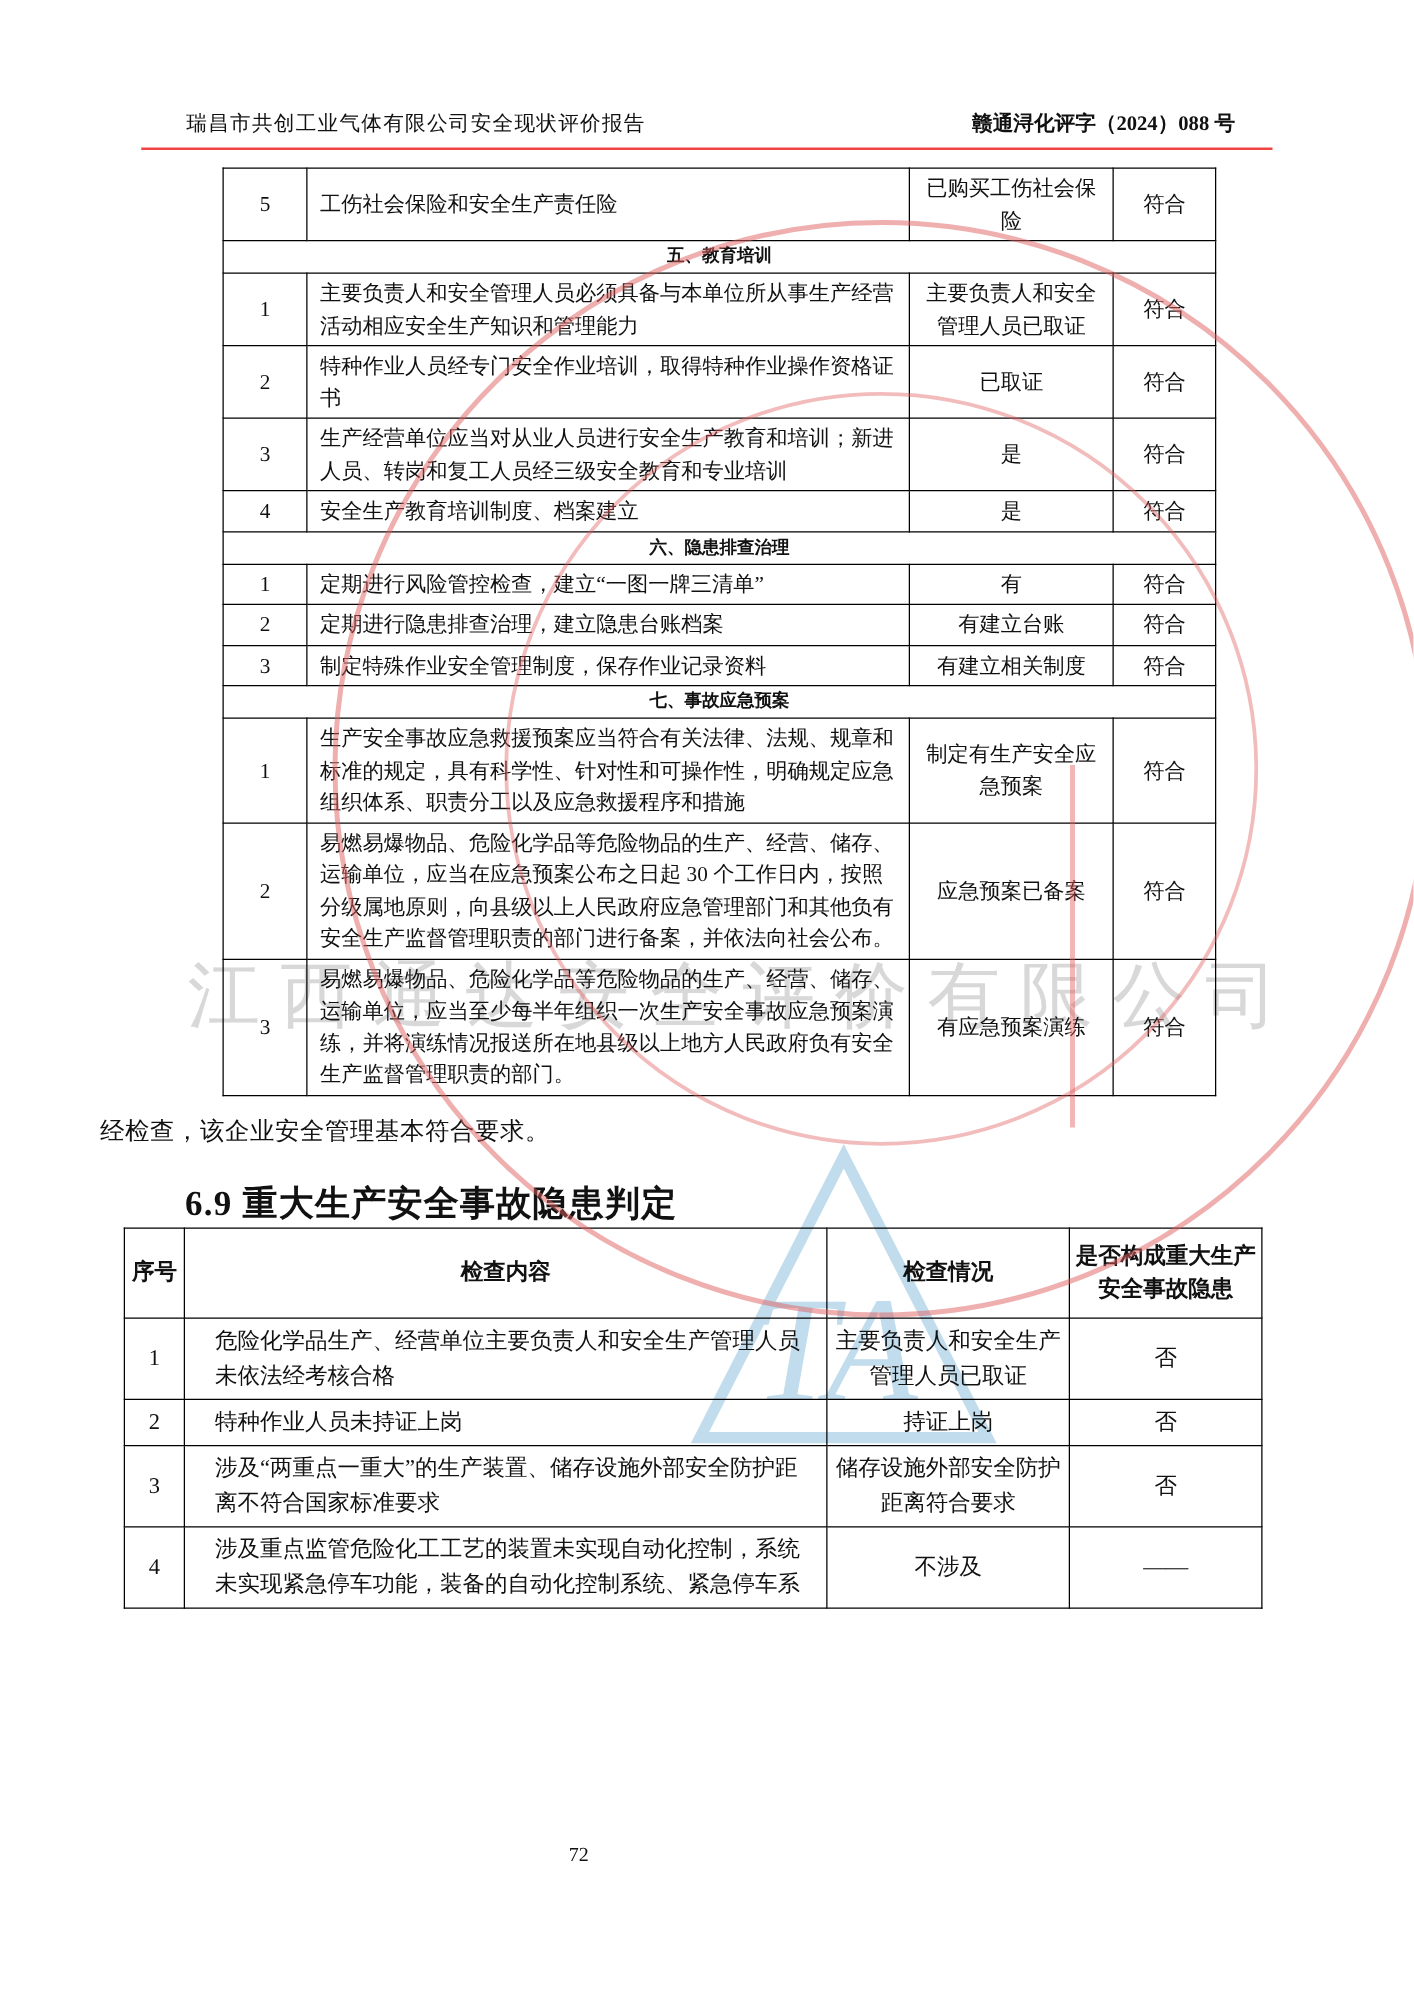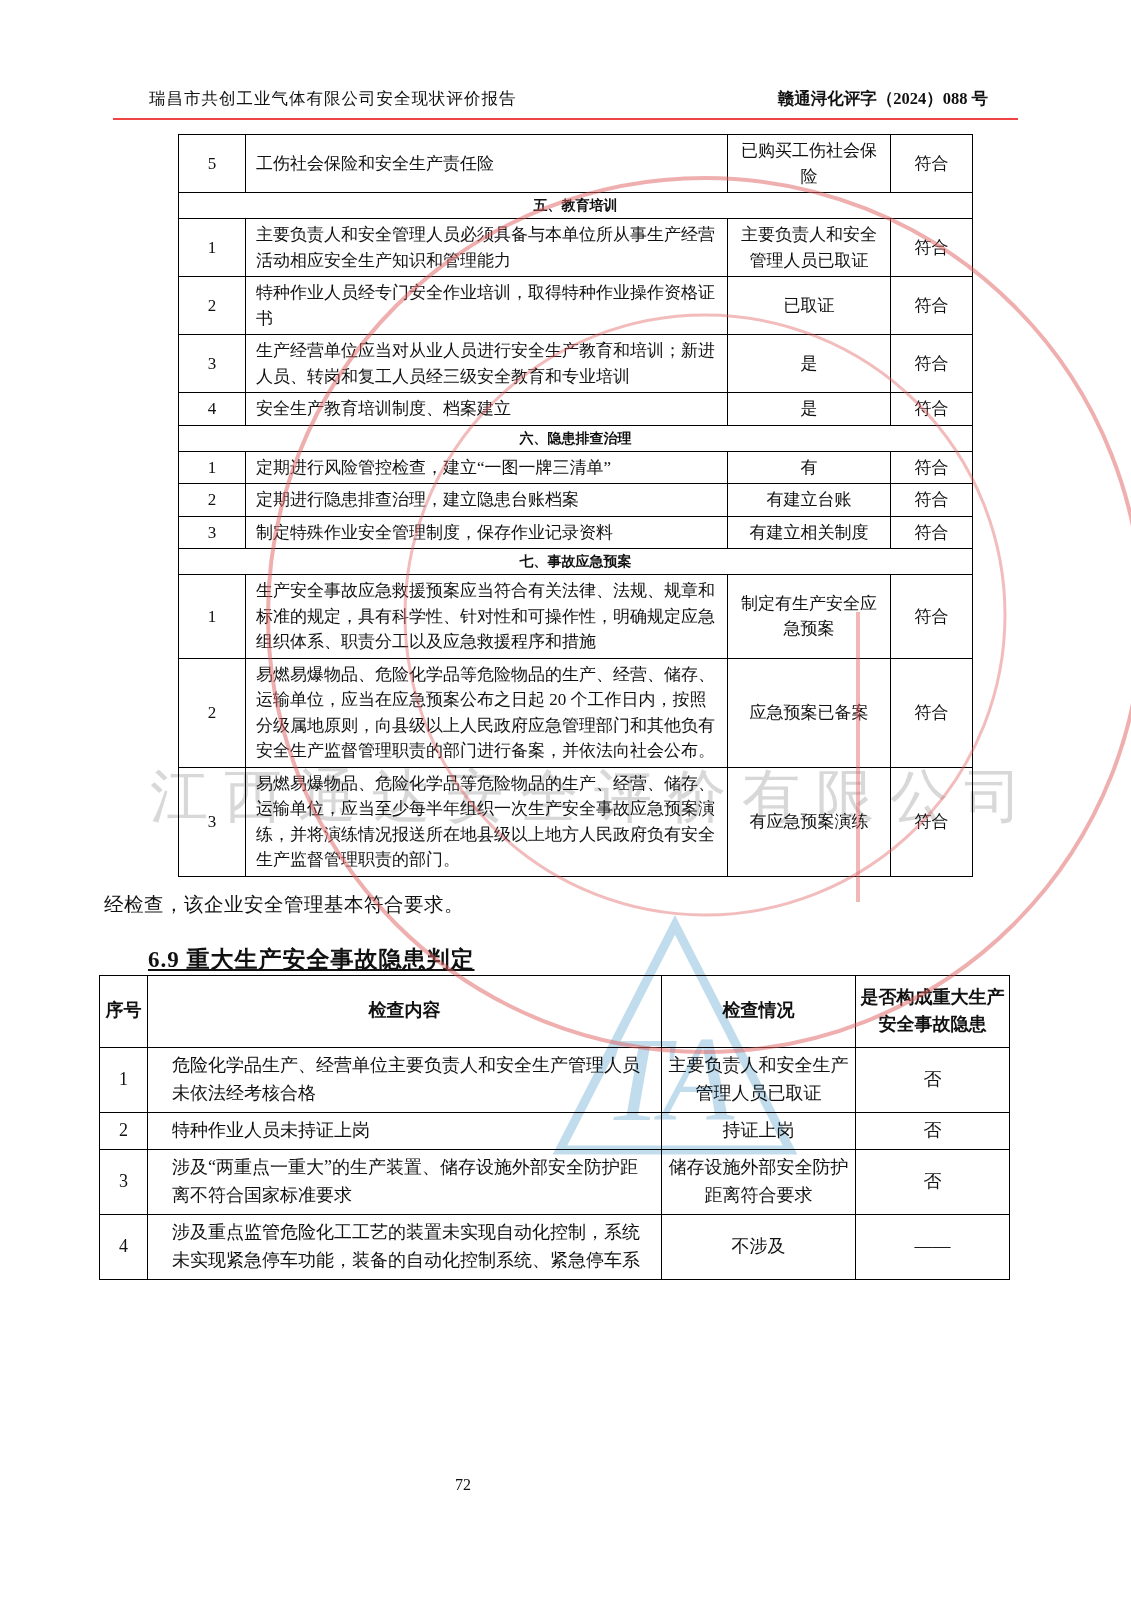--- a/index.html
+++ b/index.html
@@ -31,24 +31,24 @@
     font-size:17px; line-height:1.5;
   }
   table.t1 td { border:1.5px solid #000; padding:3px 6px; vertical-align:middle; }
   table.t1 td.num    { text-align:center; }
   table.t1 td.content{ text-align:left; padding-left:10px; padding-right:8px; }
   table.t1 td.status { text-align:center; }
   table.t1 td.result { text-align:center; }
   table.t1 td.sec    { text-align:center; font-weight:bold; font-size:14px; padding:2px; }
 
   
-  .note { margin:14px 0 0 104px; font-size:19.5px; letter-spacing:0.5px; }
-
-  
-  .h69 { margin:26px 0 0 148px; font-size:23px; font-weight:bold; letter-spacing:1px;text-decoration:underline; }
+  .note { margin:14px 0 0 80px; font-size:19.5px; letter-spacing:0.5px; }
+
+  
+  .h69 { margin:26px 0 0 148px; font-size:28px; font-weight:bold; letter-spacing:1px; }
 
   
   .cap { margin:20px 0 10px 0; text-align:center; font-size:21px; font-weight:bold; letter-spacing:1px; }
 
   
   table.t2 {
     border-collapse:collapse; table-layout:fixed;
     margin-left:99px; width:910px;
     font-size:18px; line-height:1.55;
   }
@@ -159,21 +159,21 @@
             <td colspan="4" class="sec">七、事故应急预案</td>
           </tr>
           <tr>
             <td class="num">1</td>
             <td class="content">生产安全事故应急救援预案应当符合有关法律、法规、规章和标准的规定，具有科学性、针对性和可操作性，明确规定应急组织体系、职责分工以及应急救援程序和措施</td>
             <td class="status">制定有生产安全应急预案</td>
             <td class="result">符合</td>
           </tr>
           <tr>
             <td class="num">2</td>
-            <td class="content">易燃易爆物品、危险化学品等危险物品的生产、经营、储存、运输单位，应当在应急预案公布之日起 20 个工作日内，按照分级属地原则，向县级以上人民政府应急管理部门和其他负有安全生产监督管理职责的部门进行备案，并依法向社会公布。</td>
+            <td class="content">易燃易爆物品、危险化学品等危险物品的生产、经营、储存、运输单位，应当在应急预案公布之日起 30 个工作日内，按照分级属地原则，向县级以上人民政府应急管理部门和其他负有安全生产监督管理职责的部门进行备案，并依法向社会公布。</td>
             <td class="status">应急预案已备案</td>
             <td class="result">符合</td>
           </tr>
           <tr>
             <td class="num">3</td>
             <td class="content">易燃易爆物品、危险化学品等危险物品的生产、经营、储存、运输单位，应当至少每半年组织一次生产安全事故应急预案演练，并将演练情况报送所在地县级以上地方人民政府负有安全生产监督管理职责的部门。</td>
             <td class="status">有应急预案演练</td>
             <td class="result">符合</td>
           </tr>
         </tbody>

